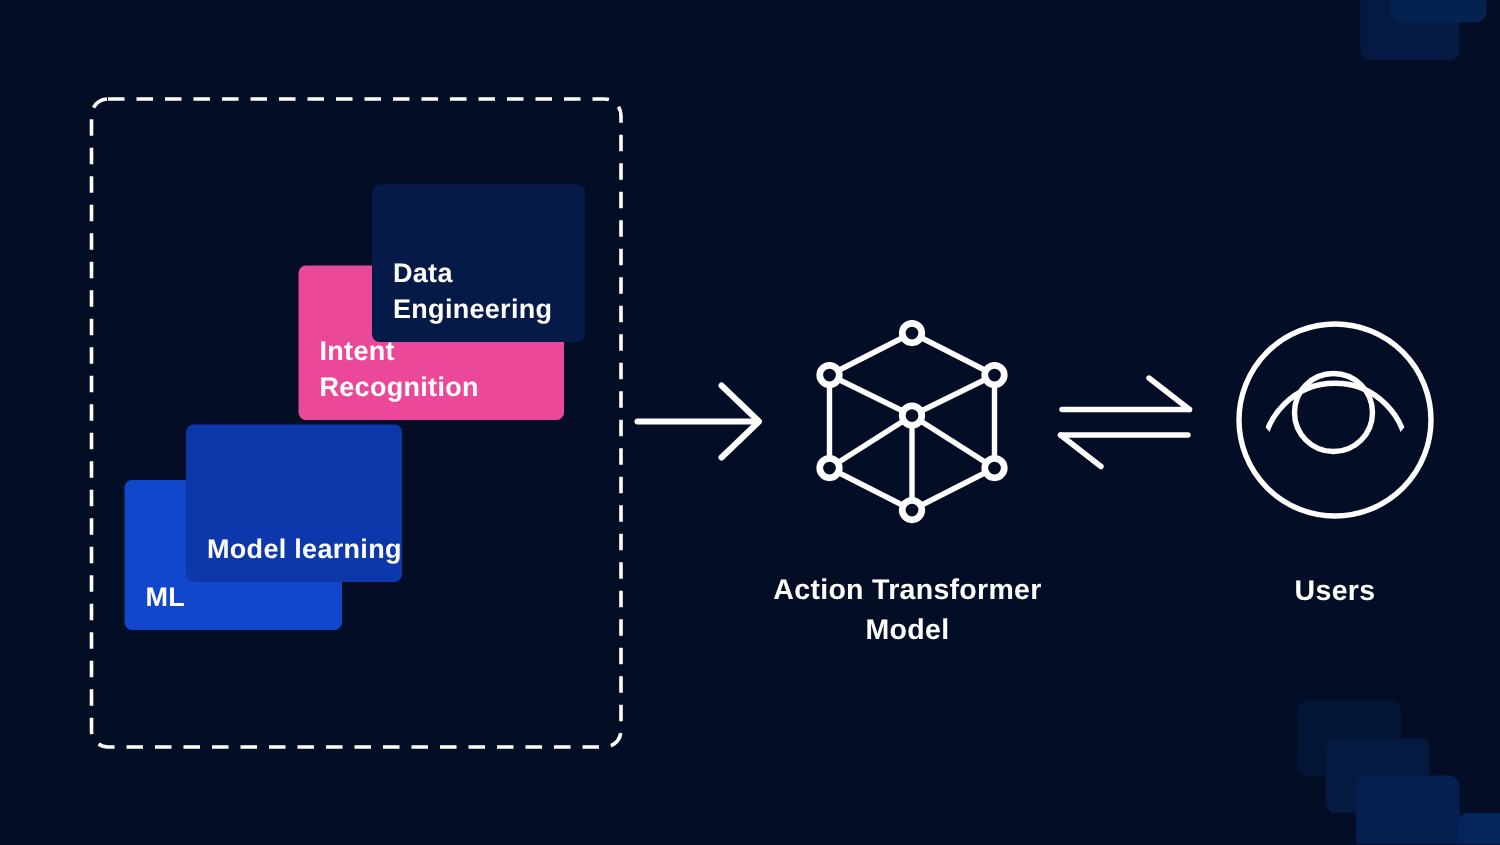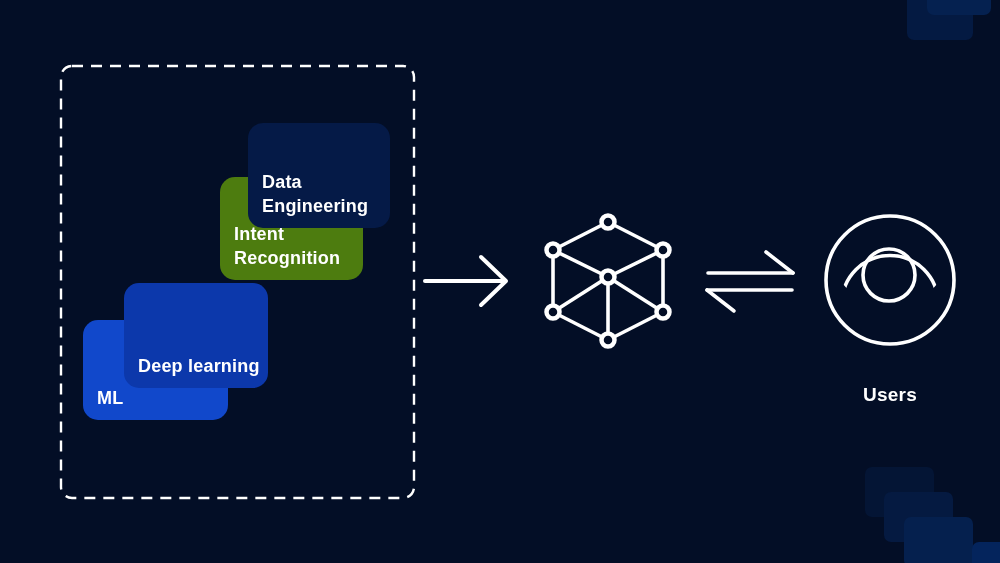--- a/index.html
+++ b/index.html
@@ -2,21 +2,21 @@
 <html><head>
 <meta charset="utf-8">
 <style>
   html,body{margin:0;padding:0;background:#030e26;}
   .stage{
     position:relative;width:1000px;height:563px;overflow:hidden;
     background:#030e26;font-family:"Liberation Sans",sans-serif;
   }
   .decor{position:absolute;border-radius:7px;}
   .dashed-frame{position:absolute;left:0;top:0;}
-  .stack-box{position:absolute;border-radius:15px;}
+  .stack-box{position:absolute;border-radius:5px;}
   .stack-box .box-label{
     position:absolute;left:14px;bottom:10px;color:#fff;
     font-size:18px;font-weight:600;line-height:24px;letter-spacing:.2px;
   }
   .icon-wrap{position:absolute;}
   .caption{
     position:absolute;color:#fff;text-align:center;
     font-size:19px;font-weight:600;line-height:27px;letter-spacing:.2px;
   }
   svg{display:block;}
@@ -36,25 +36,25 @@
 
   <svg class="dashed-frame" width="1000" height="563">
     <rect x="61" y="66" width="353" height="432" rx="11" fill="none" stroke="#ffffff" stroke-width="2.4" stroke-dasharray="11 8"></rect>
   </svg>
 
   <div class="stack-box" style="left: 83px; top: 320px; width: 145px; height: 100px; z-index: 1; background-color: rgb(17, 72, 203);">
     <div class="box-label">ML</div>
   </div>
 
   <div class="stack-box" style="left: 124px; top: 283px; width: 144px; height: 105px; z-index: 2; background-color: rgb(12, 56, 171);">
-    <div class="box-label" style="white-space:nowrap;">Deep learning</div>
+    <div class="box-label" style="white-space:nowrap;">Model learning</div>
   </div>
 
 
-  <div class="stack-box" style="left: 220px; top: 177px; width: 143px; height: 103px; z-index: 4; background-color: #4d7c0f;">
+  <div class="stack-box" style="left: 199px; top: 177px; width: 143px; height: 103px; z-index: 4; background-color: #ec4899; padding-left: 34px;">
     <div class="box-label" style="width:112px;">Intent Recognition</div>
   </div>
 
   <div class="stack-box" style="left: 248px; top: 123px; width: 142px; height: 105px; z-index: 5; background-color: rgb(5, 26, 71);">
     <div class="box-label" style="width:112px;">Data Engineering</div>
   </div>
 
   <div class="icon-wrap" style="left:415px;top:245px;">
     <svg width="100" height="70" viewBox="0 0 100 70">
       <g stroke="#ffffff" stroke-width="4" fill="none" stroke-linecap="round" stroke-linejoin="round">
@@ -84,20 +84,21 @@
         <circle cx="18" cy="45" r="6.5"></circle>
         <circle cx="128" cy="45" r="6.5"></circle>
         <circle cx="73" cy="72" r="6.5"></circle>
         <circle cx="18" cy="107" r="6.5"></circle>
         <circle cx="128" cy="107" r="6.5"></circle>
         <circle cx="73" cy="135" r="6.5"></circle>
       </g>
     </svg>
   </div>
 
+  <div class="caption" style="left:500px;top:380px;width:210px;">Action Transformer Model</div>
 
   <div class="icon-wrap" style="left:700px;top:245px;">
     <svg width="100" height="70" viewBox="0 0 100 70">
       <g stroke="#ffffff" stroke-width="3.6" fill="none" stroke-linecap="round" stroke-linejoin="round">
         <line x1="8" y1="28" x2="93" y2="28"></line>
         <line x1="93" y1="28" x2="66" y2="7"></line>
         <line x1="7" y1="45" x2="92" y2="45"></line>
         <line x1="7" y1="45" x2="34" y2="66"></line>
       </g>
     </svg>

